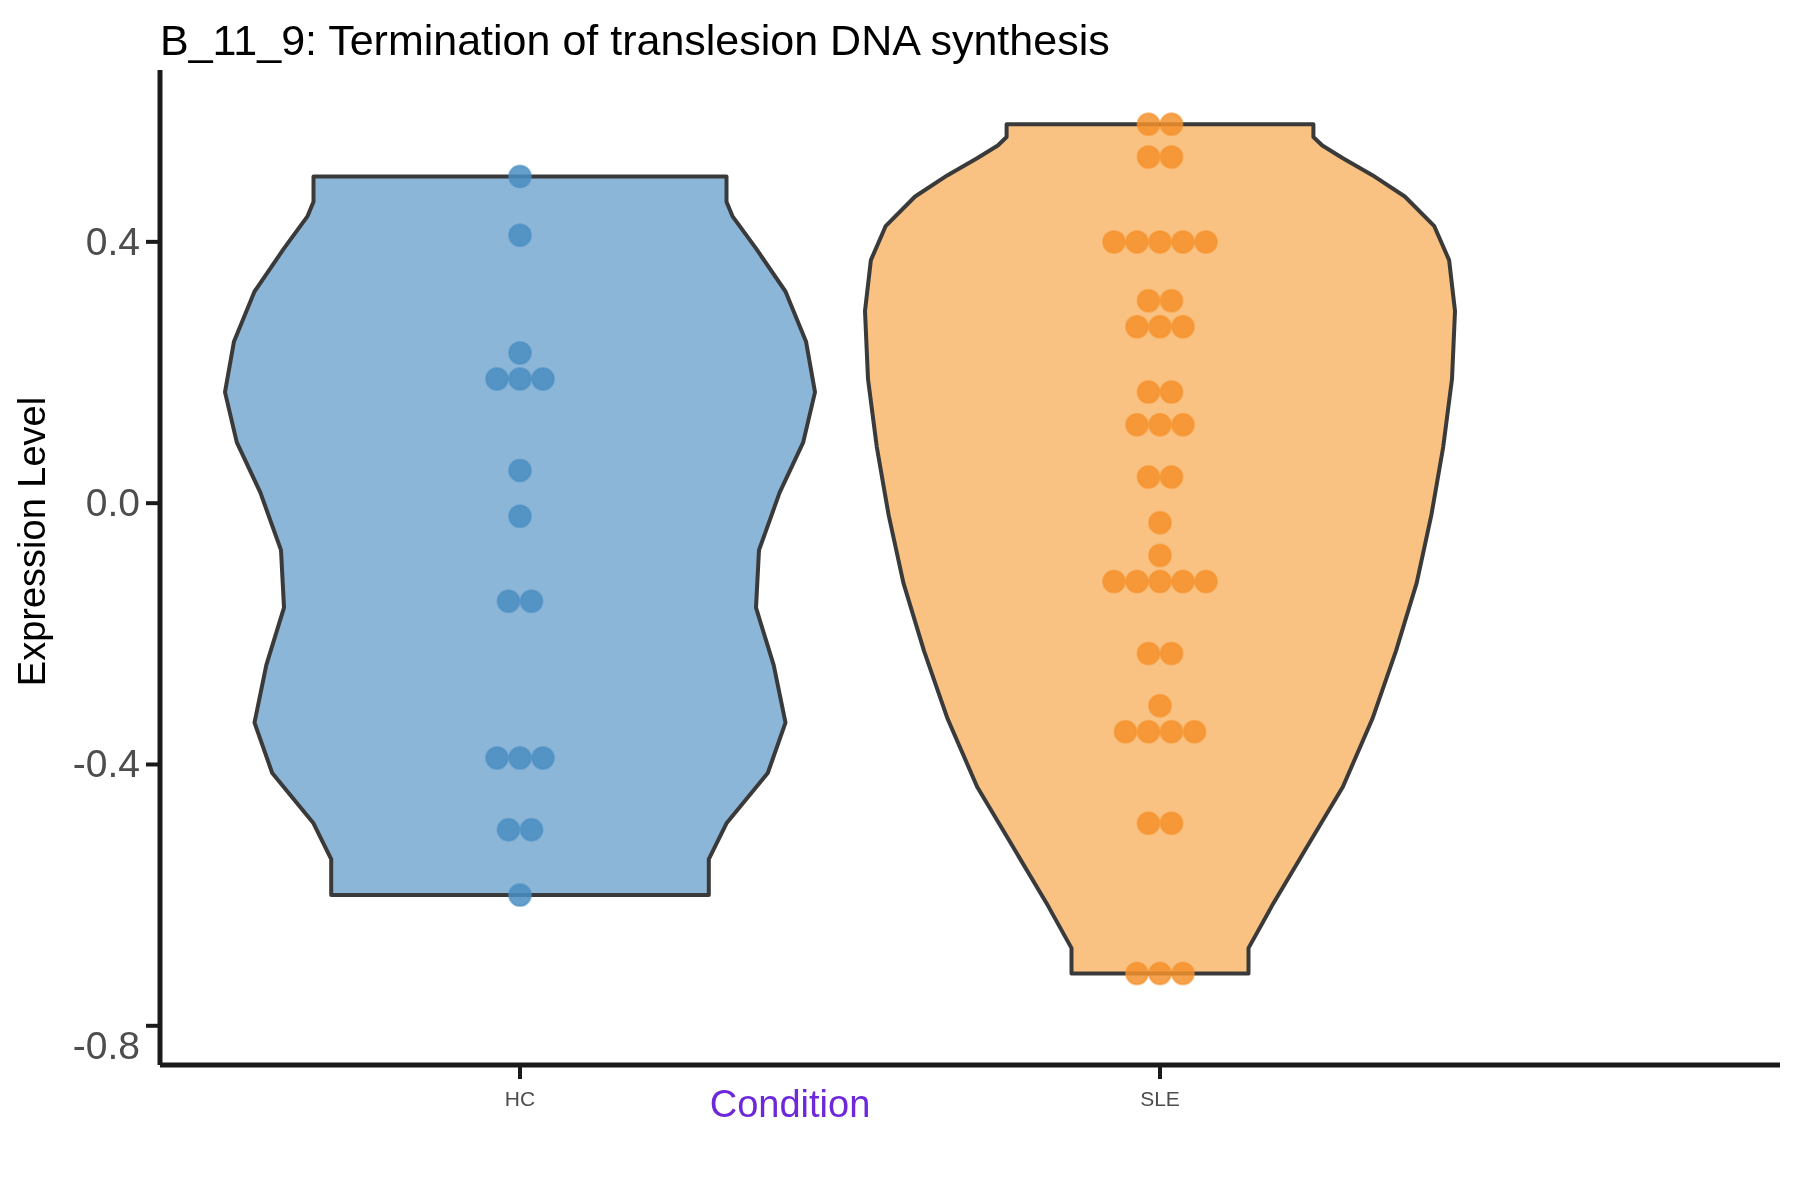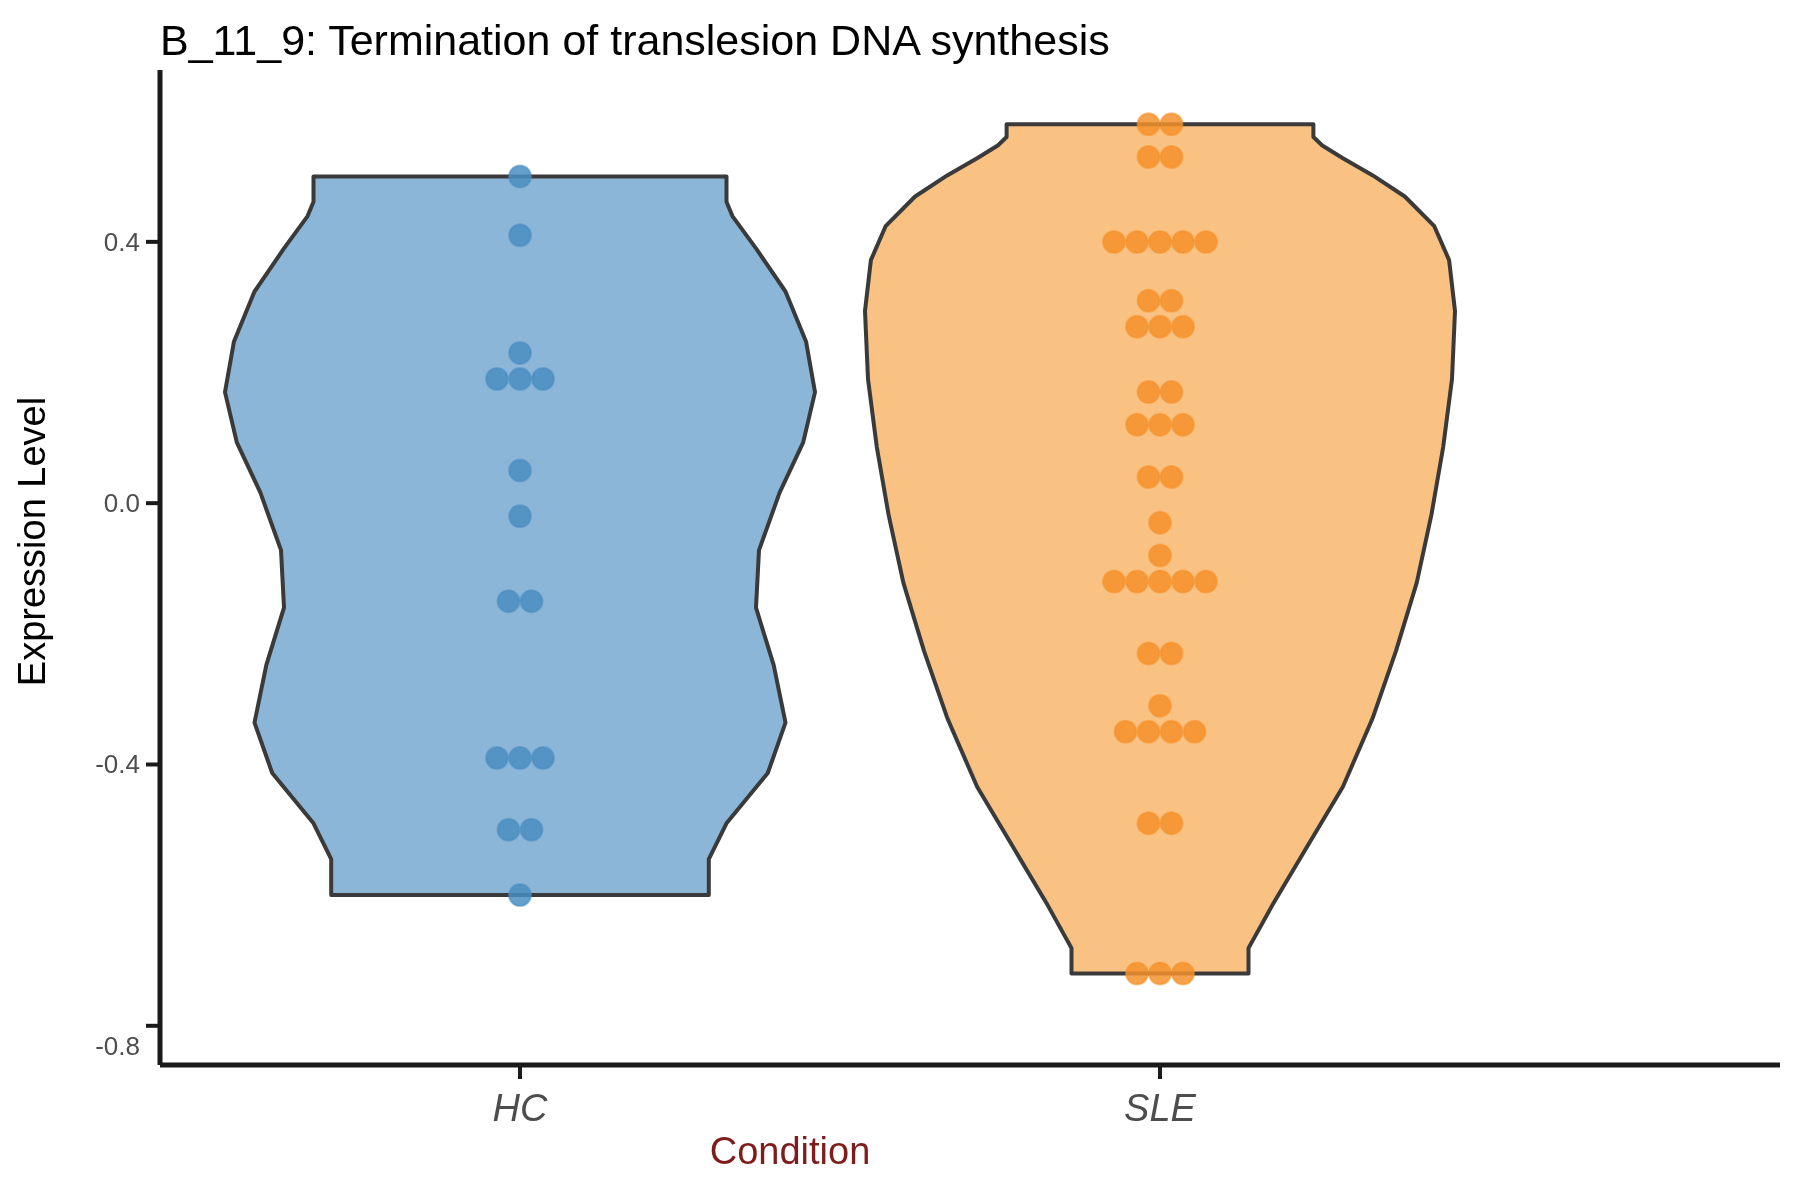--- a/index.html
+++ b/index.html
@@ -26,42 +26,41 @@
     width:300px;
     text-align:center;
     transform:rotate(-90deg);
     transform-origin:center center;
     font-size:38px;
     color:#000000;
     white-space:nowrap;
   }
   .x-axis-title{
     position:absolute;
-    left:0;top:1130px;
+    left:0;top:1083px;
     width:1580px;
     text-align:center;
     font-size:38px;
-    color:#7f1d1d;
+    color:#6d28d9;
   }
   .y-tick-label{
     position:absolute;
     right:0;
     width:120px;
     text-align:right;
-    font-size:26px;
+    font-size:39px;
     color:#4d4d4d;
     transform:translateY(-50%);
   }
   .x-tick-label{
     position:absolute;
-    font-size:38px;
+    font-size:21px;
     color:#4d4d4d;
     text-align:center;
     transform:translateX(-50%);
-    font-style:italic;
   }
   svg{position:absolute;left:0;top:0;}
 </style>
 </head>
 <body>
 
 <div id="plot-root">
 
   <div class="plot-title">B_11_9: Termination of translesion DNA synthesis</div>
 

